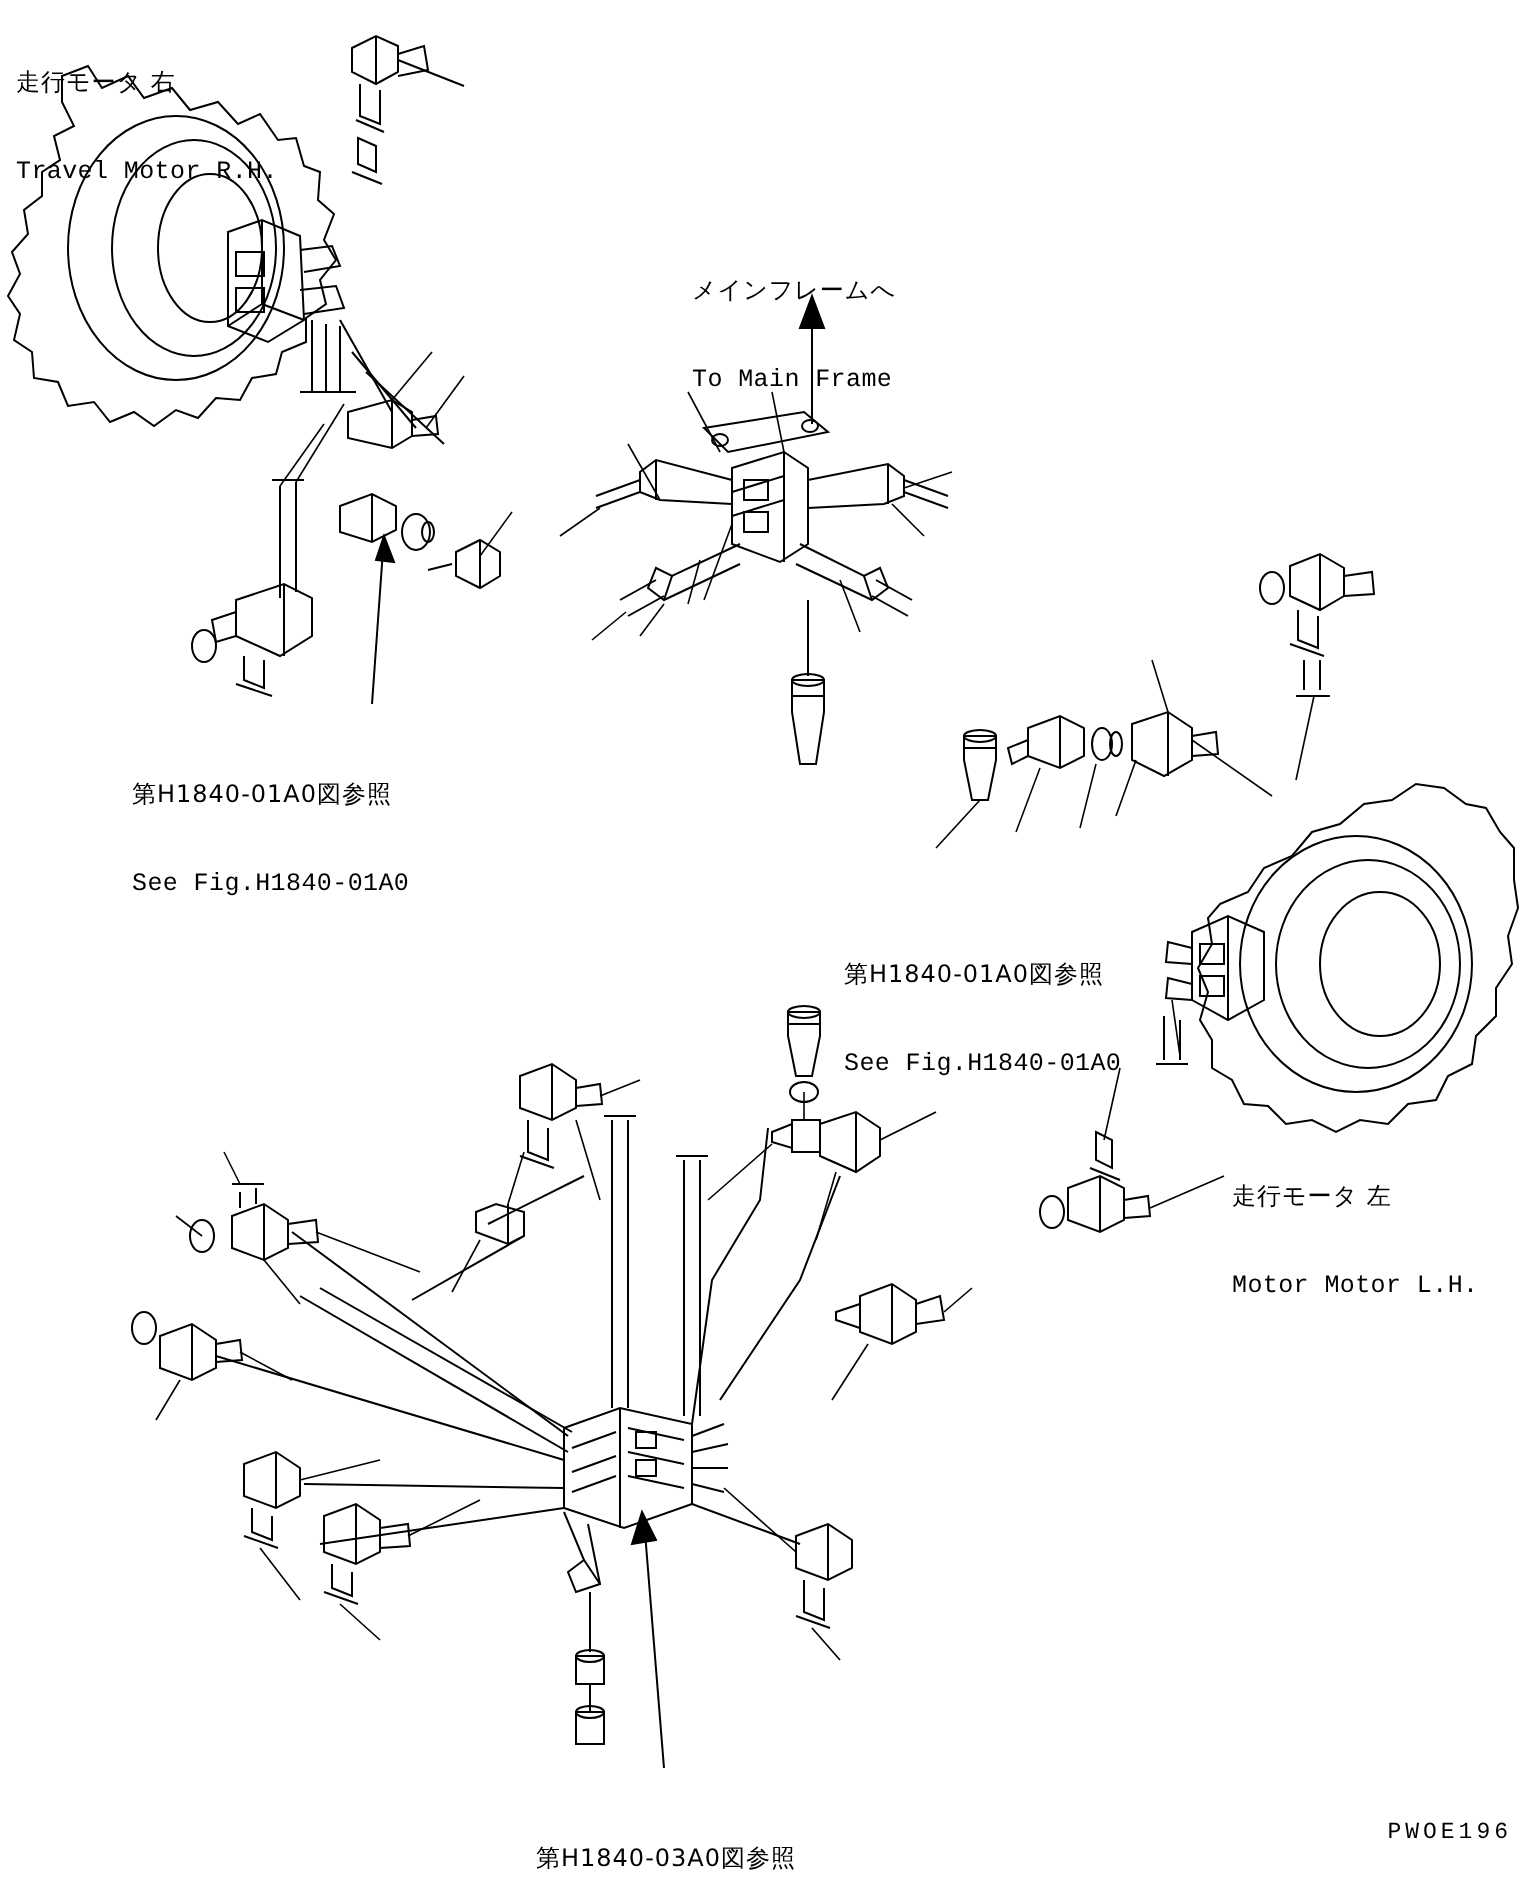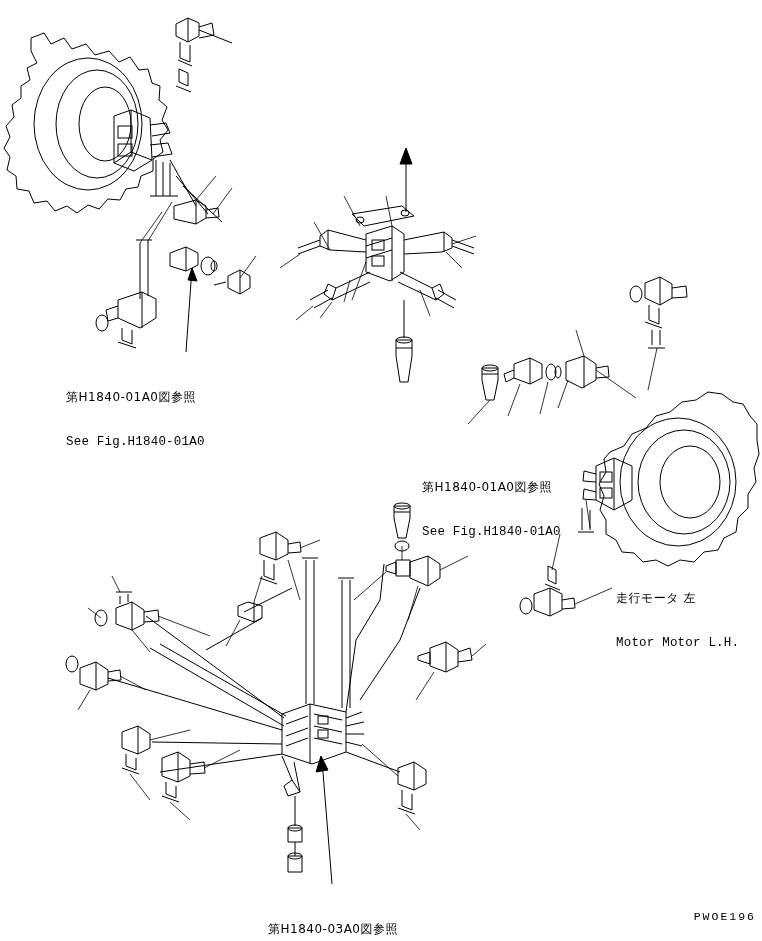--- a/index.html
+++ b/index.html
@@ -347,21 +347,29 @@
       <path class="ln" d="M282 754 L160 772"></path>
       <path class="ln" d="M282 744 L152 742"></path>
       <path class="ln" d="M282 730 L108 678"></path>
       <path class="ln" d="M284 718 L146 616"></path>
 
       <path class="ln" d="M332 884 L322 760"></path>
       <path class="fill-b" d="M321 756 L316 772 L328 770 Z"></path>
     </g>
   </svg>
 
-
+  <div class="label" style="left:8px; top:4px;">
+    <span class="jp">走行モータ 右</span>
+    <span class="en">Travel Motor R.H.</span>
+  </div>
+
+  <div class="label" style="left:346px; top:108px;">
+    <span class="jp">メインフレームへ</span>
+    <span class="en">To Main Frame</span>
+  </div>
 
   <div class="label" style="left:66px; top:360px;">
     <span class="jp">第H1840-01A0図参照</span>
     <span class="en">See Fig.H1840-01A0</span>
   </div>
 
   <div class="label" style="left:422px; top:450px;">
     <span class="jp">第H1840-01A0図参照</span>
     <span class="en">See Fig.H1840-01A0</span>
   </div>

